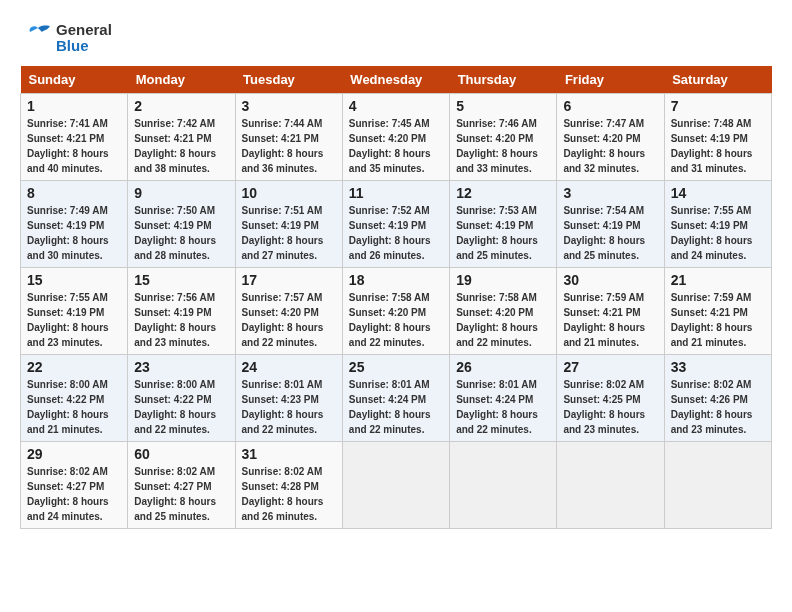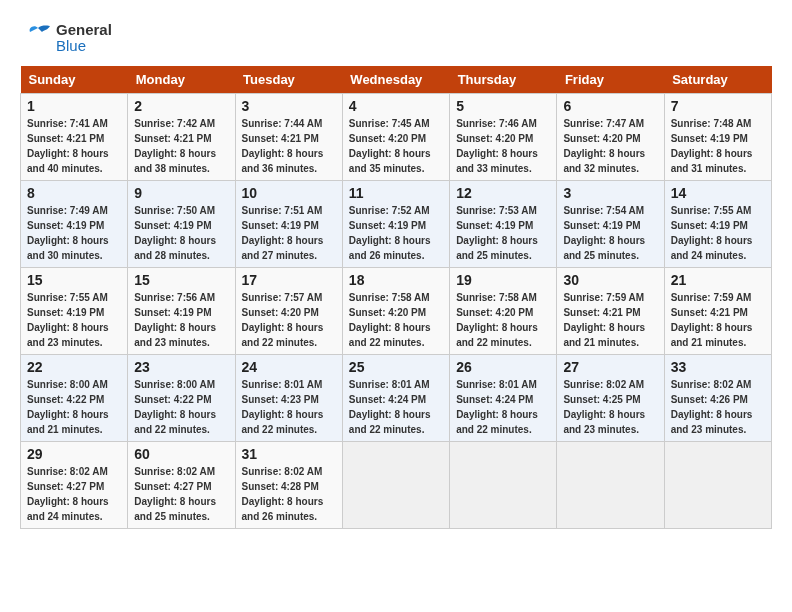--- a/index.html
+++ b/index.html
@@ -80,21 +80,21 @@
 <body>
 
 <div class="header-area">
   <div class="logo">
     <svg width="36" height="36" viewBox="0 0 36 36">
       <path d="M18 8 C22 4, 30 6, 30 6 C28 10, 24 10, 22 12 L18 8Z" fill="#1a6fbd"></path>
       <path d="M18 8 C14 4, 8 8, 10 12 L18 8Z" fill="#2a8fe0"></path>
     </svg>
     <div>
       <div style="font-size:15px; font-weight:bold; color:#333; line-height:1.1;">General</div>
-      <div style="font-size:15px; font-weight:normal; color:#1a6fbd; line-height:1.1;">Blue</div>
+      <div style="font-size:15px; font-weight:bold; color:#1a6fbd; line-height:1.1;">Blue</div>
     </div>
   </div>
   <div class="title-area">
     <div class="main-title"></div>
     <div class="subtitle"></div>
   </div>
 </div>
 
 <table>
   <thead>

